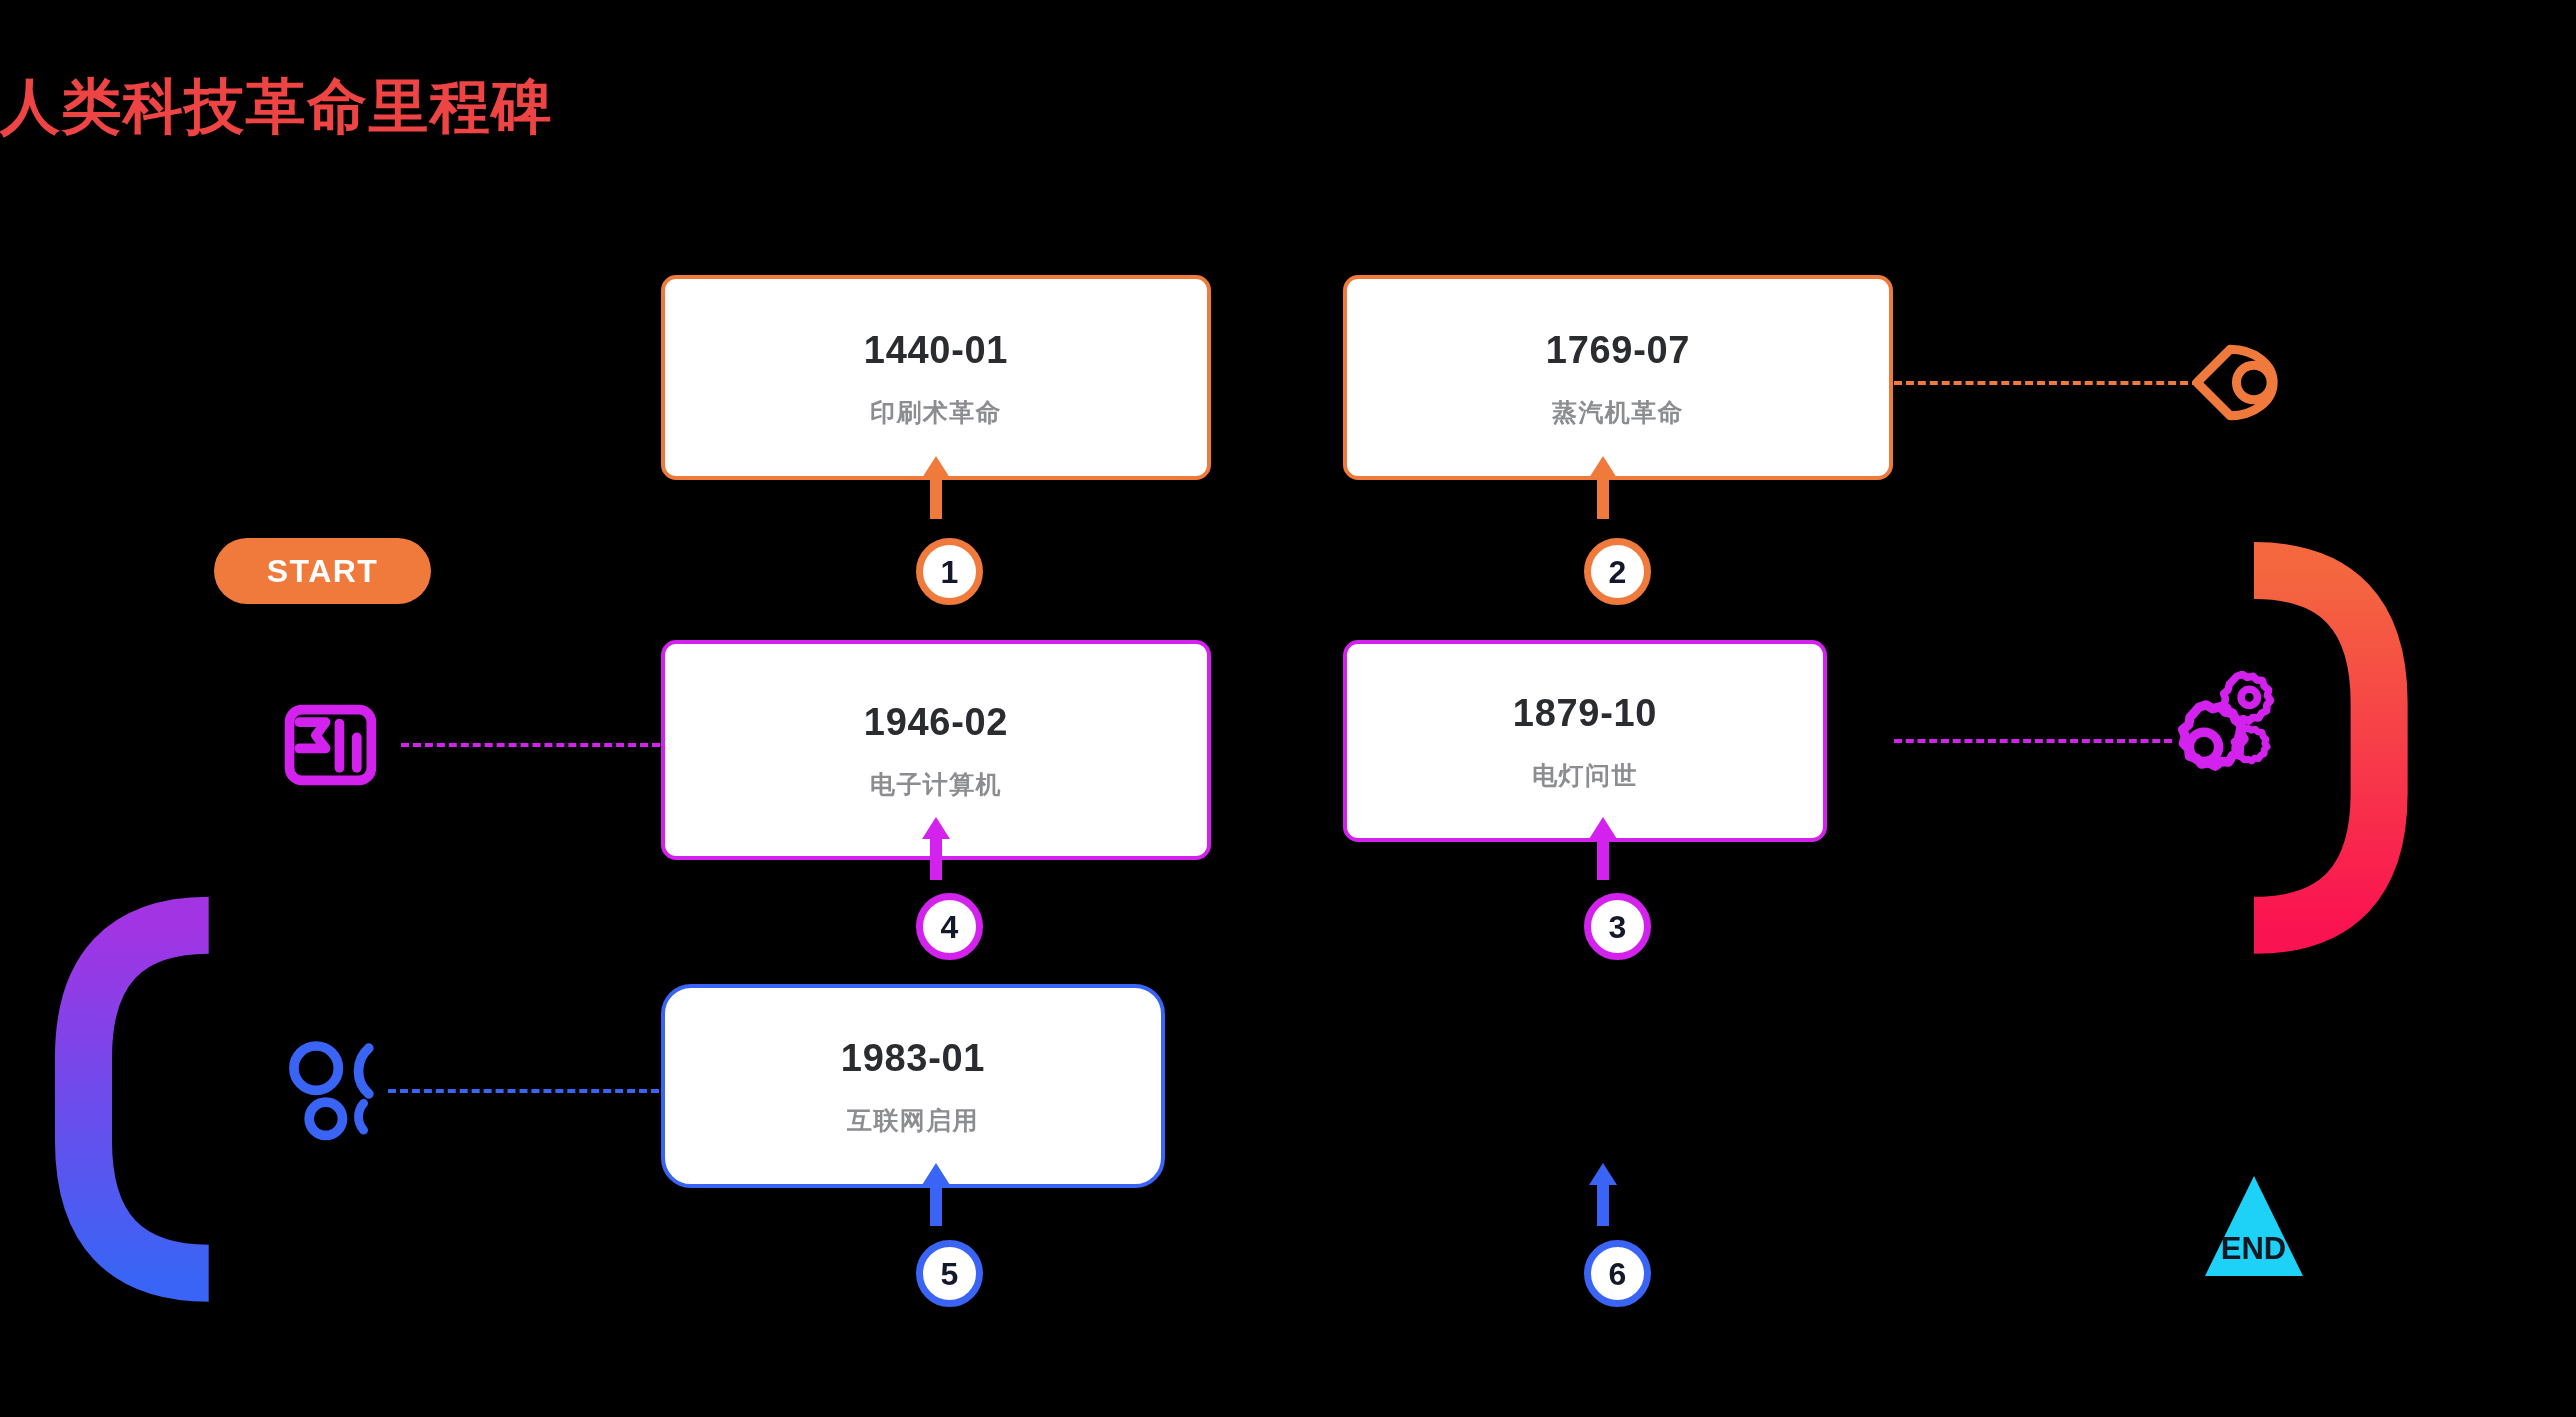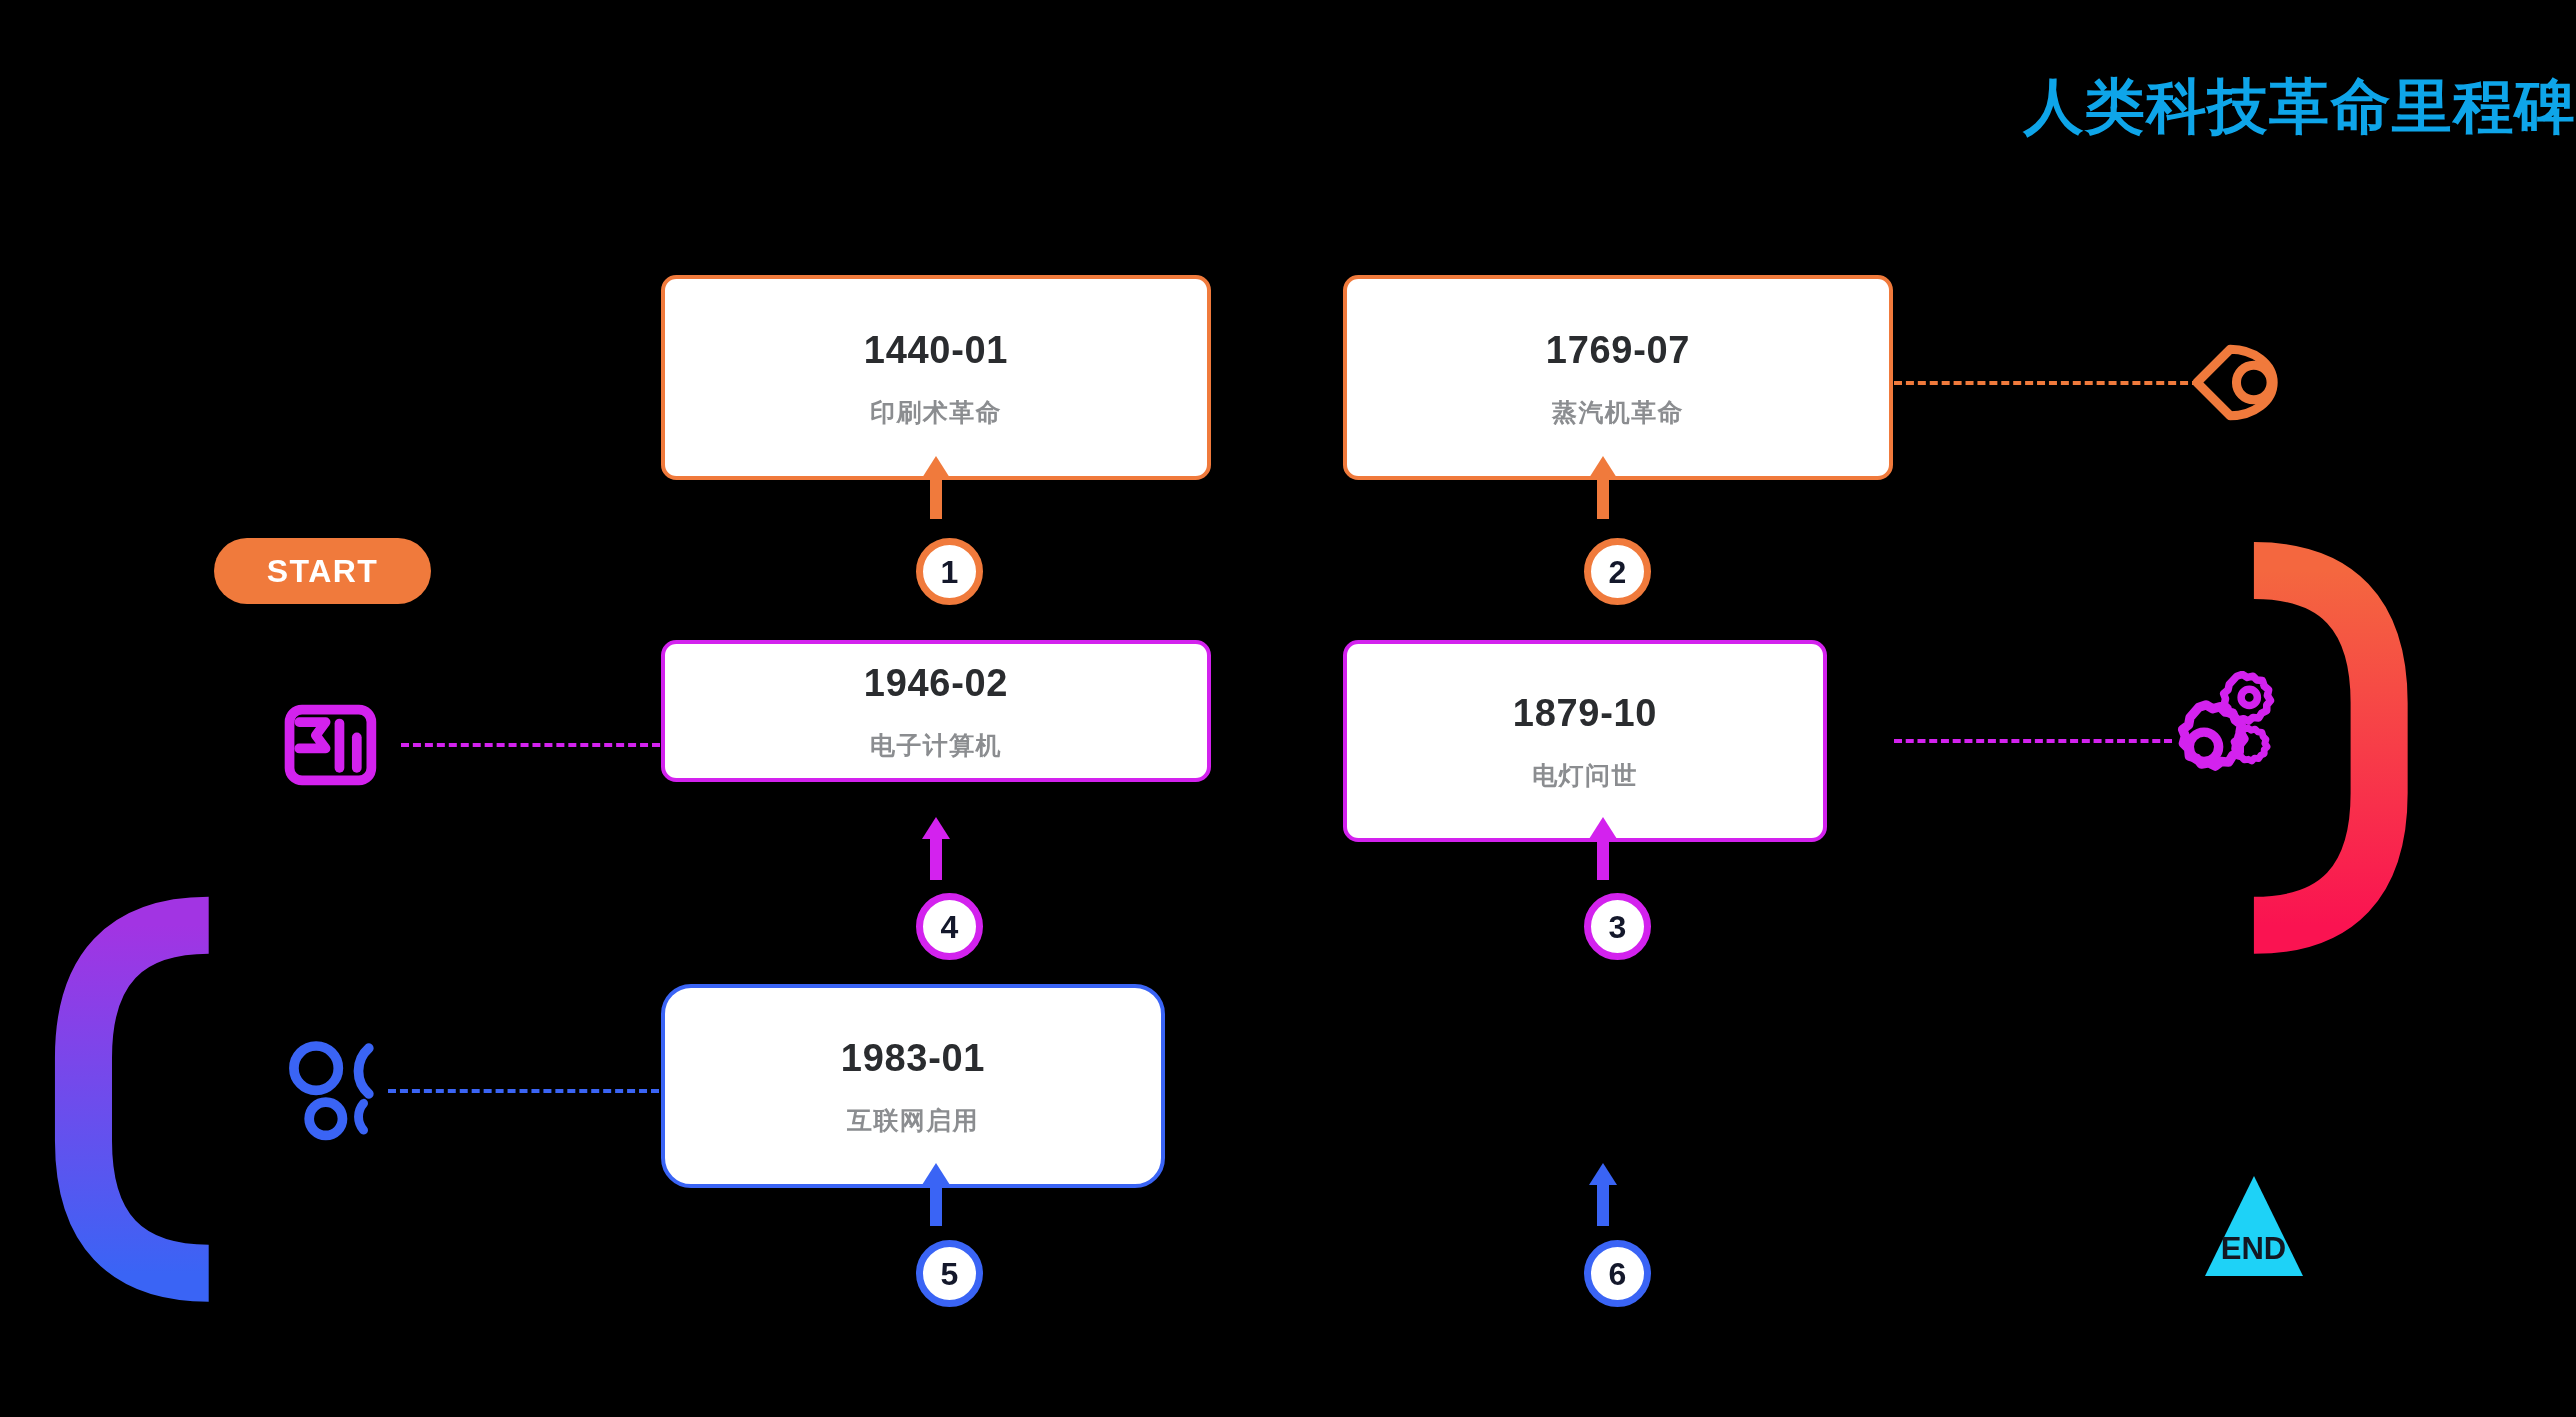--- a/index.html
+++ b/index.html
@@ -24,25 +24,25 @@
     height: 1418px;
     background: #000000;
   }
 
   
   .page-title {
     position: absolute;
     left: 0;
     top: 77px;
     width: 2576px;
-    text-align: right;
+    text-align: left;
     font-size: 60px;
     font-weight: 700;
     letter-spacing: 1.4px;
-    color: #0ea5e9;
+    color: #ef4444;
     line-height: 1;
     white-space: nowrap;
   }
 
   
   #road {
     position: absolute;
     left: 0;
     top: 0;
     width: 2576px;
@@ -254,21 +254,21 @@
 
   <div class="dash" style="left:1894px; top:381px; width:306px; border-top-color:#f07a3c;"></div>
 
   <div class="side-icon" style="left:2190px; top:334px; width:104px; height:97px;">
     <svg width="104" height="97" viewBox="0 0 150 140">
       <path d="M 10 70 L 58 22 A 62 48 0 1 1 58 118 Z" fill="none" stroke="#f07a3c" stroke-width="13" stroke-linejoin="round"></path>
       <circle cx="92" cy="70" r="25" fill="none" stroke="#f07a3c" stroke-width="13"></circle>
     </svg>
   </div>
 
-  <div class="card" style="left:661px; top:640px; width:550px; height:142px; border-color:#d322ee;">
+  <div class="card" style="left:661px; top:640px; width:550px; height:220px; border-color:#d322ee;">
     <div class="card-date">1946-02</div>
     <div class="card-label">电子计算机</div>
   </div>
   <div class="card-arrow" style="left:936px; top:817px; height:63px;">
     <div class="head" style="border-bottom:22px solid #d322ee;"></div>
     <div class="shaft" style="background:#d322ee;"></div>
   </div>
 
   <div class="card" style="left:1343px; top:640px; width:484px; height:202px; border-color:#d322ee;">
     <div class="card-date">1879-10</div>

